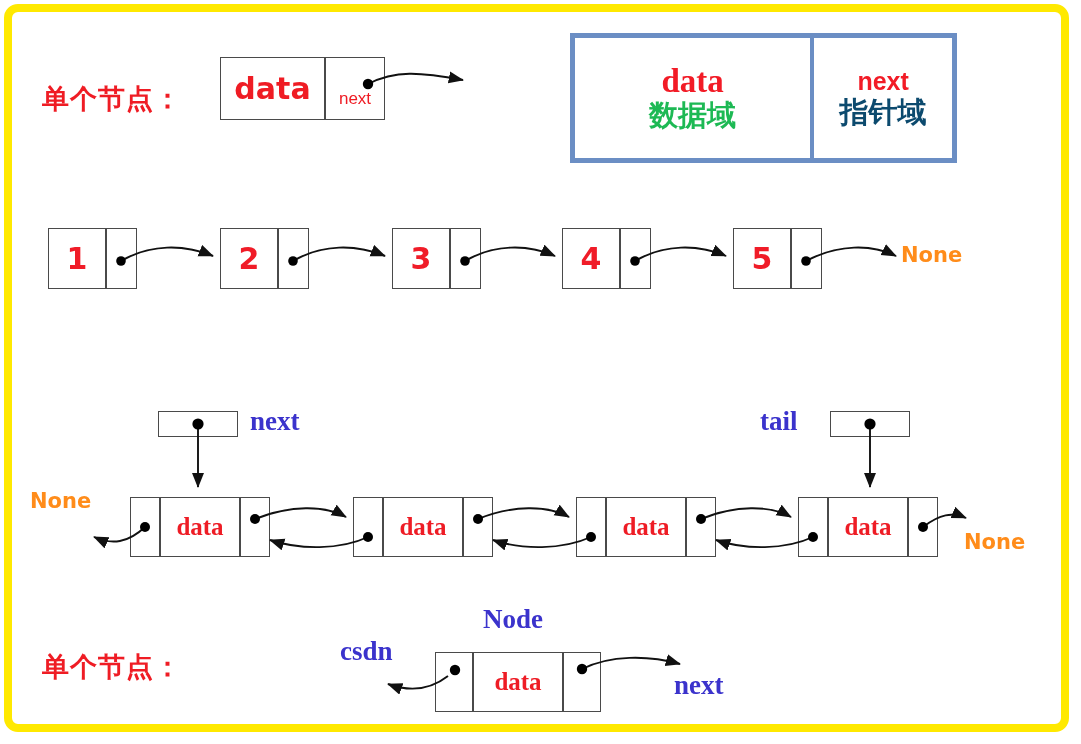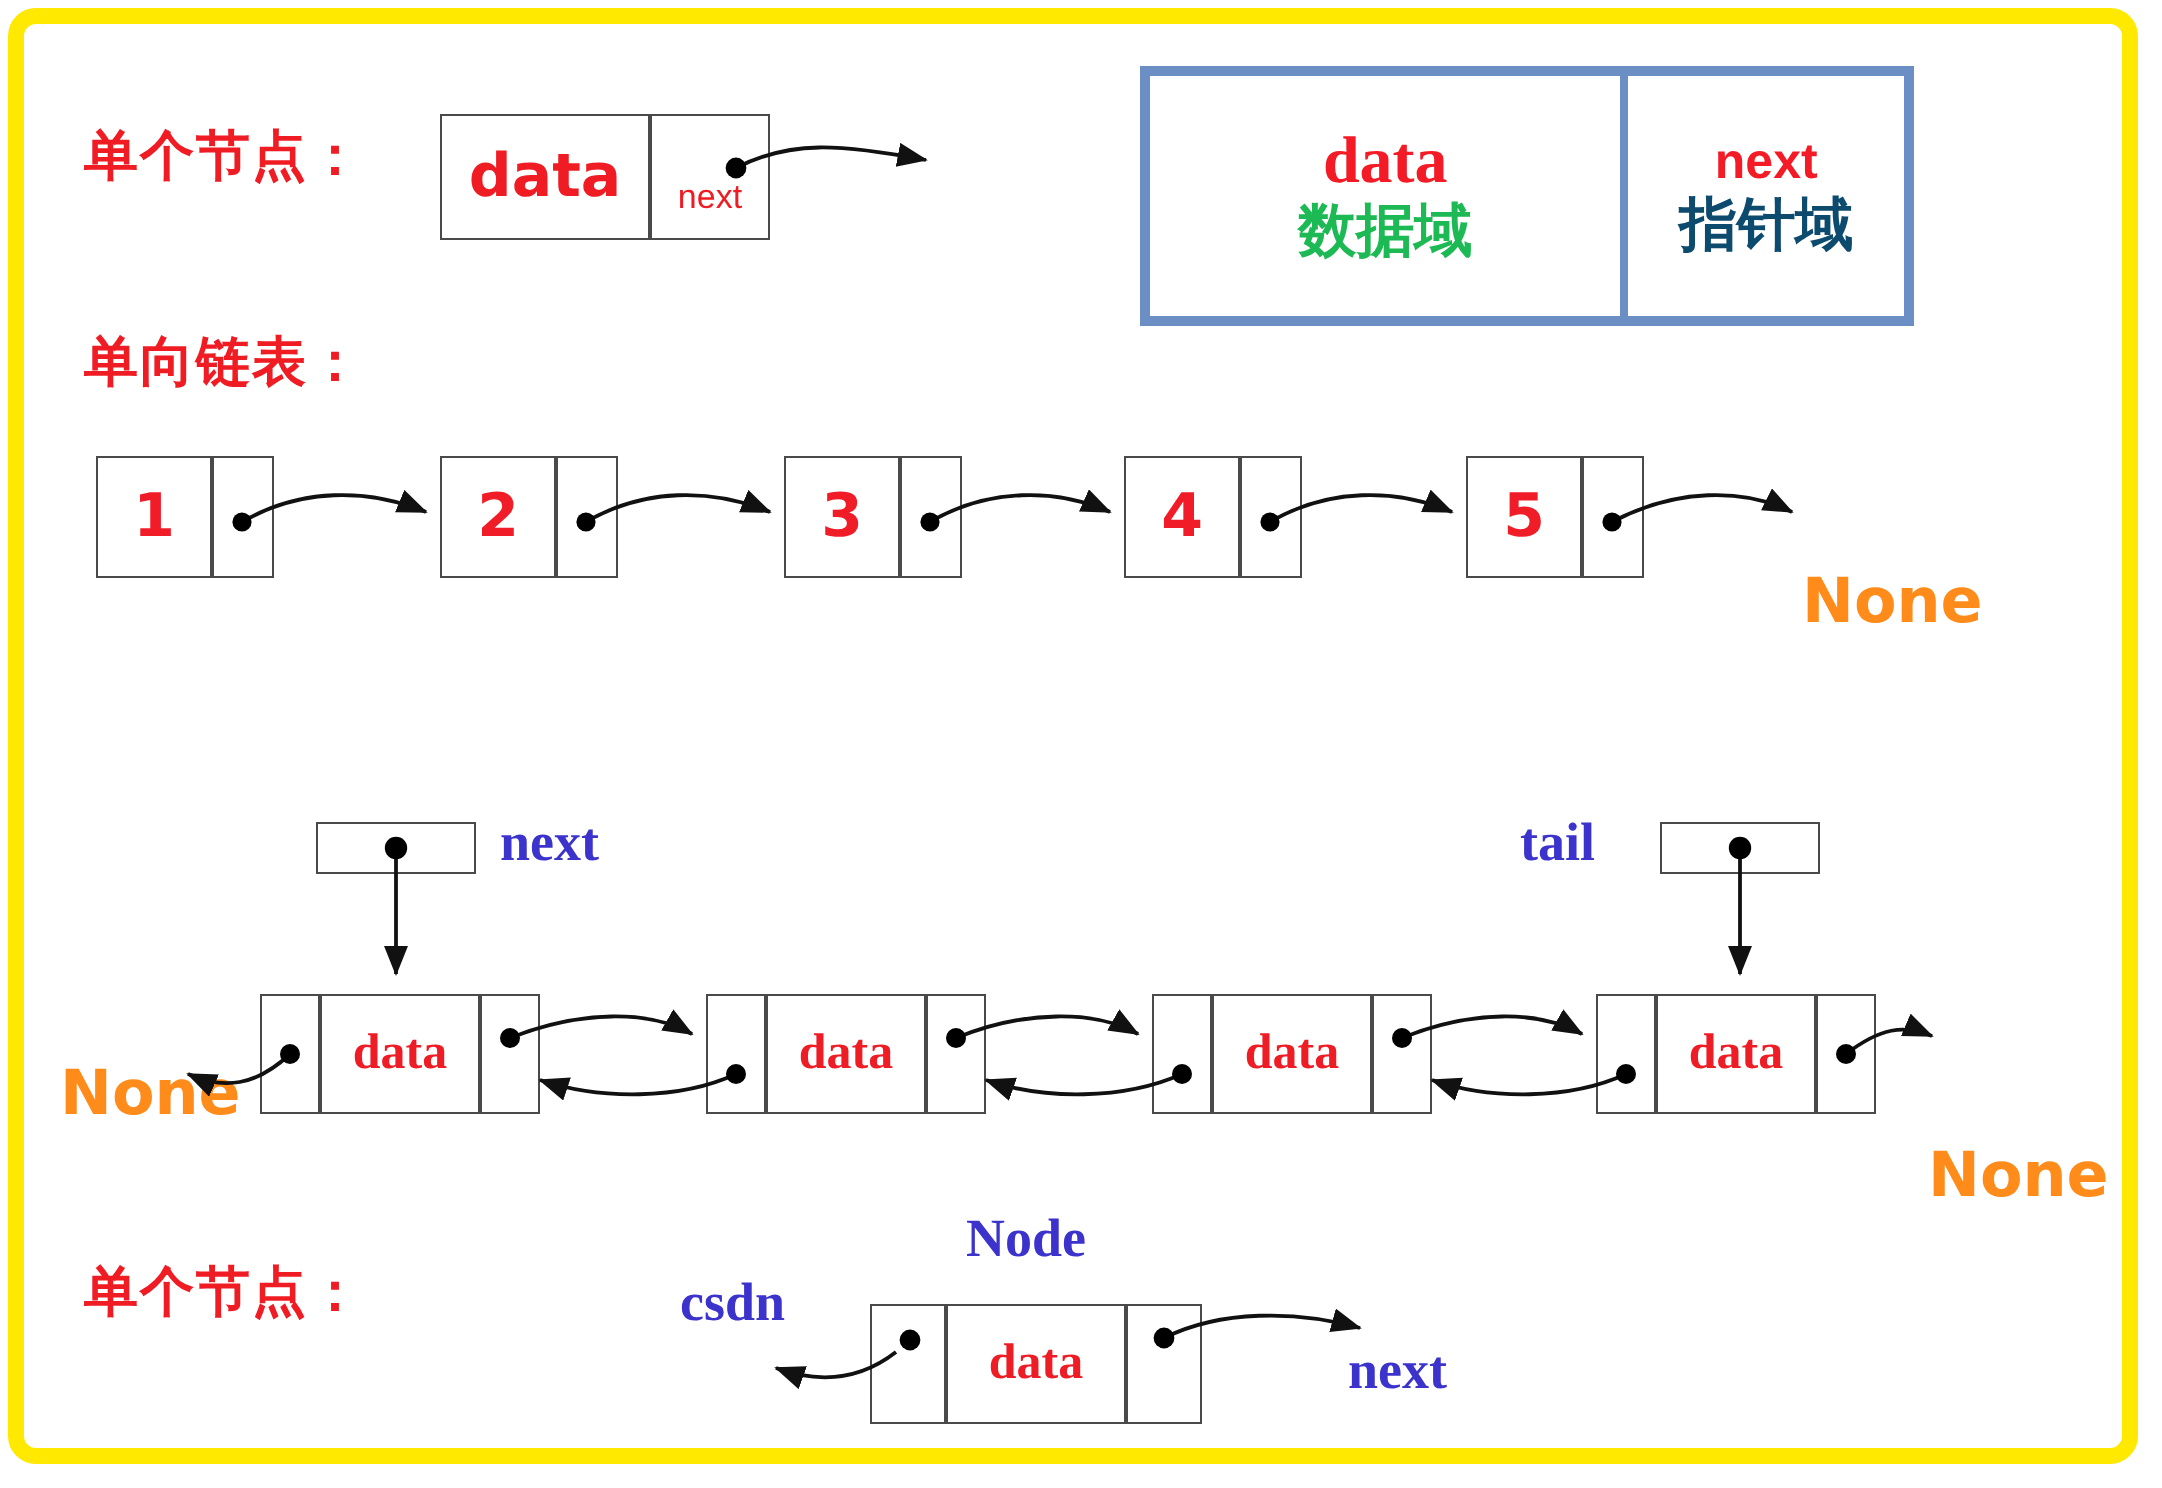--- a/index.html
+++ b/index.html
@@ -28,20 +28,21 @@
 
   
   .sec-label {
     position: absolute;
     color: #ef1c24;
     font-weight: bold;
     font-size: 27px;
     letter-spacing: 1px;
     white-space: nowrap;
     font-family: "DejaVu Sans", "Liberation Sans", sans-serif;
+    margin-top: 21px;
   }
 
   
   .cell {
     position: absolute;
     box-sizing: border-box;
     border: 1.6px solid #4a4a4a;
     background: #ffffff;
   }
   .celltxt {
@@ -72,24 +73,23 @@
   .next-small {
     color: #ef1c24;
     font-weight: normal;
     font-size: 17px;
     font-family: "Liberation Sans", "DejaVu Sans", sans-serif;
   }
   .none-lbl {
     position: absolute;
     color: #ff8c1a;
     font-weight: bold;
-    font-size: 31px;
-    font-family: "DejaVu Sans", "Liberation Sans", sans-serif;
-    white-space: nowrap;
-    margin-top: 40px;
+    font-size: 21px;
+    font-family: "DejaVu Sans", "Liberation Sans", sans-serif;
+    white-space: nowrap;
   }
   .ptr-lbl {
     position: absolute;
     color: #3b33cc;
     font-weight: bold;
     font-size: 27px;
     font-family: "Liberation Serif", "DejaVu Serif", serif;
     white-space: nowrap;
   }
 
@@ -154,21 +154,20 @@
 </style>
 </head>
 <body>
 
 <div id="canvas">
 
   <div id="frame"></div>
 
   <div class="sec-label" style="left:42px; top:60px;">单个节点：</div>
 
-  <div class="sec-label" style="left:42px; top:163px;">单向链表：</div>
 
 
   <div class="sec-label" style="left:42px; top:628px;">单个节点：</div>
 
   <div id="legend">
     <div class="lg-cell lg-left">
       <div class="lg-en-data">data</div>
       <div class="lg-cn">数据域</div>
     </div>
     <div class="lg-cell lg-right">

